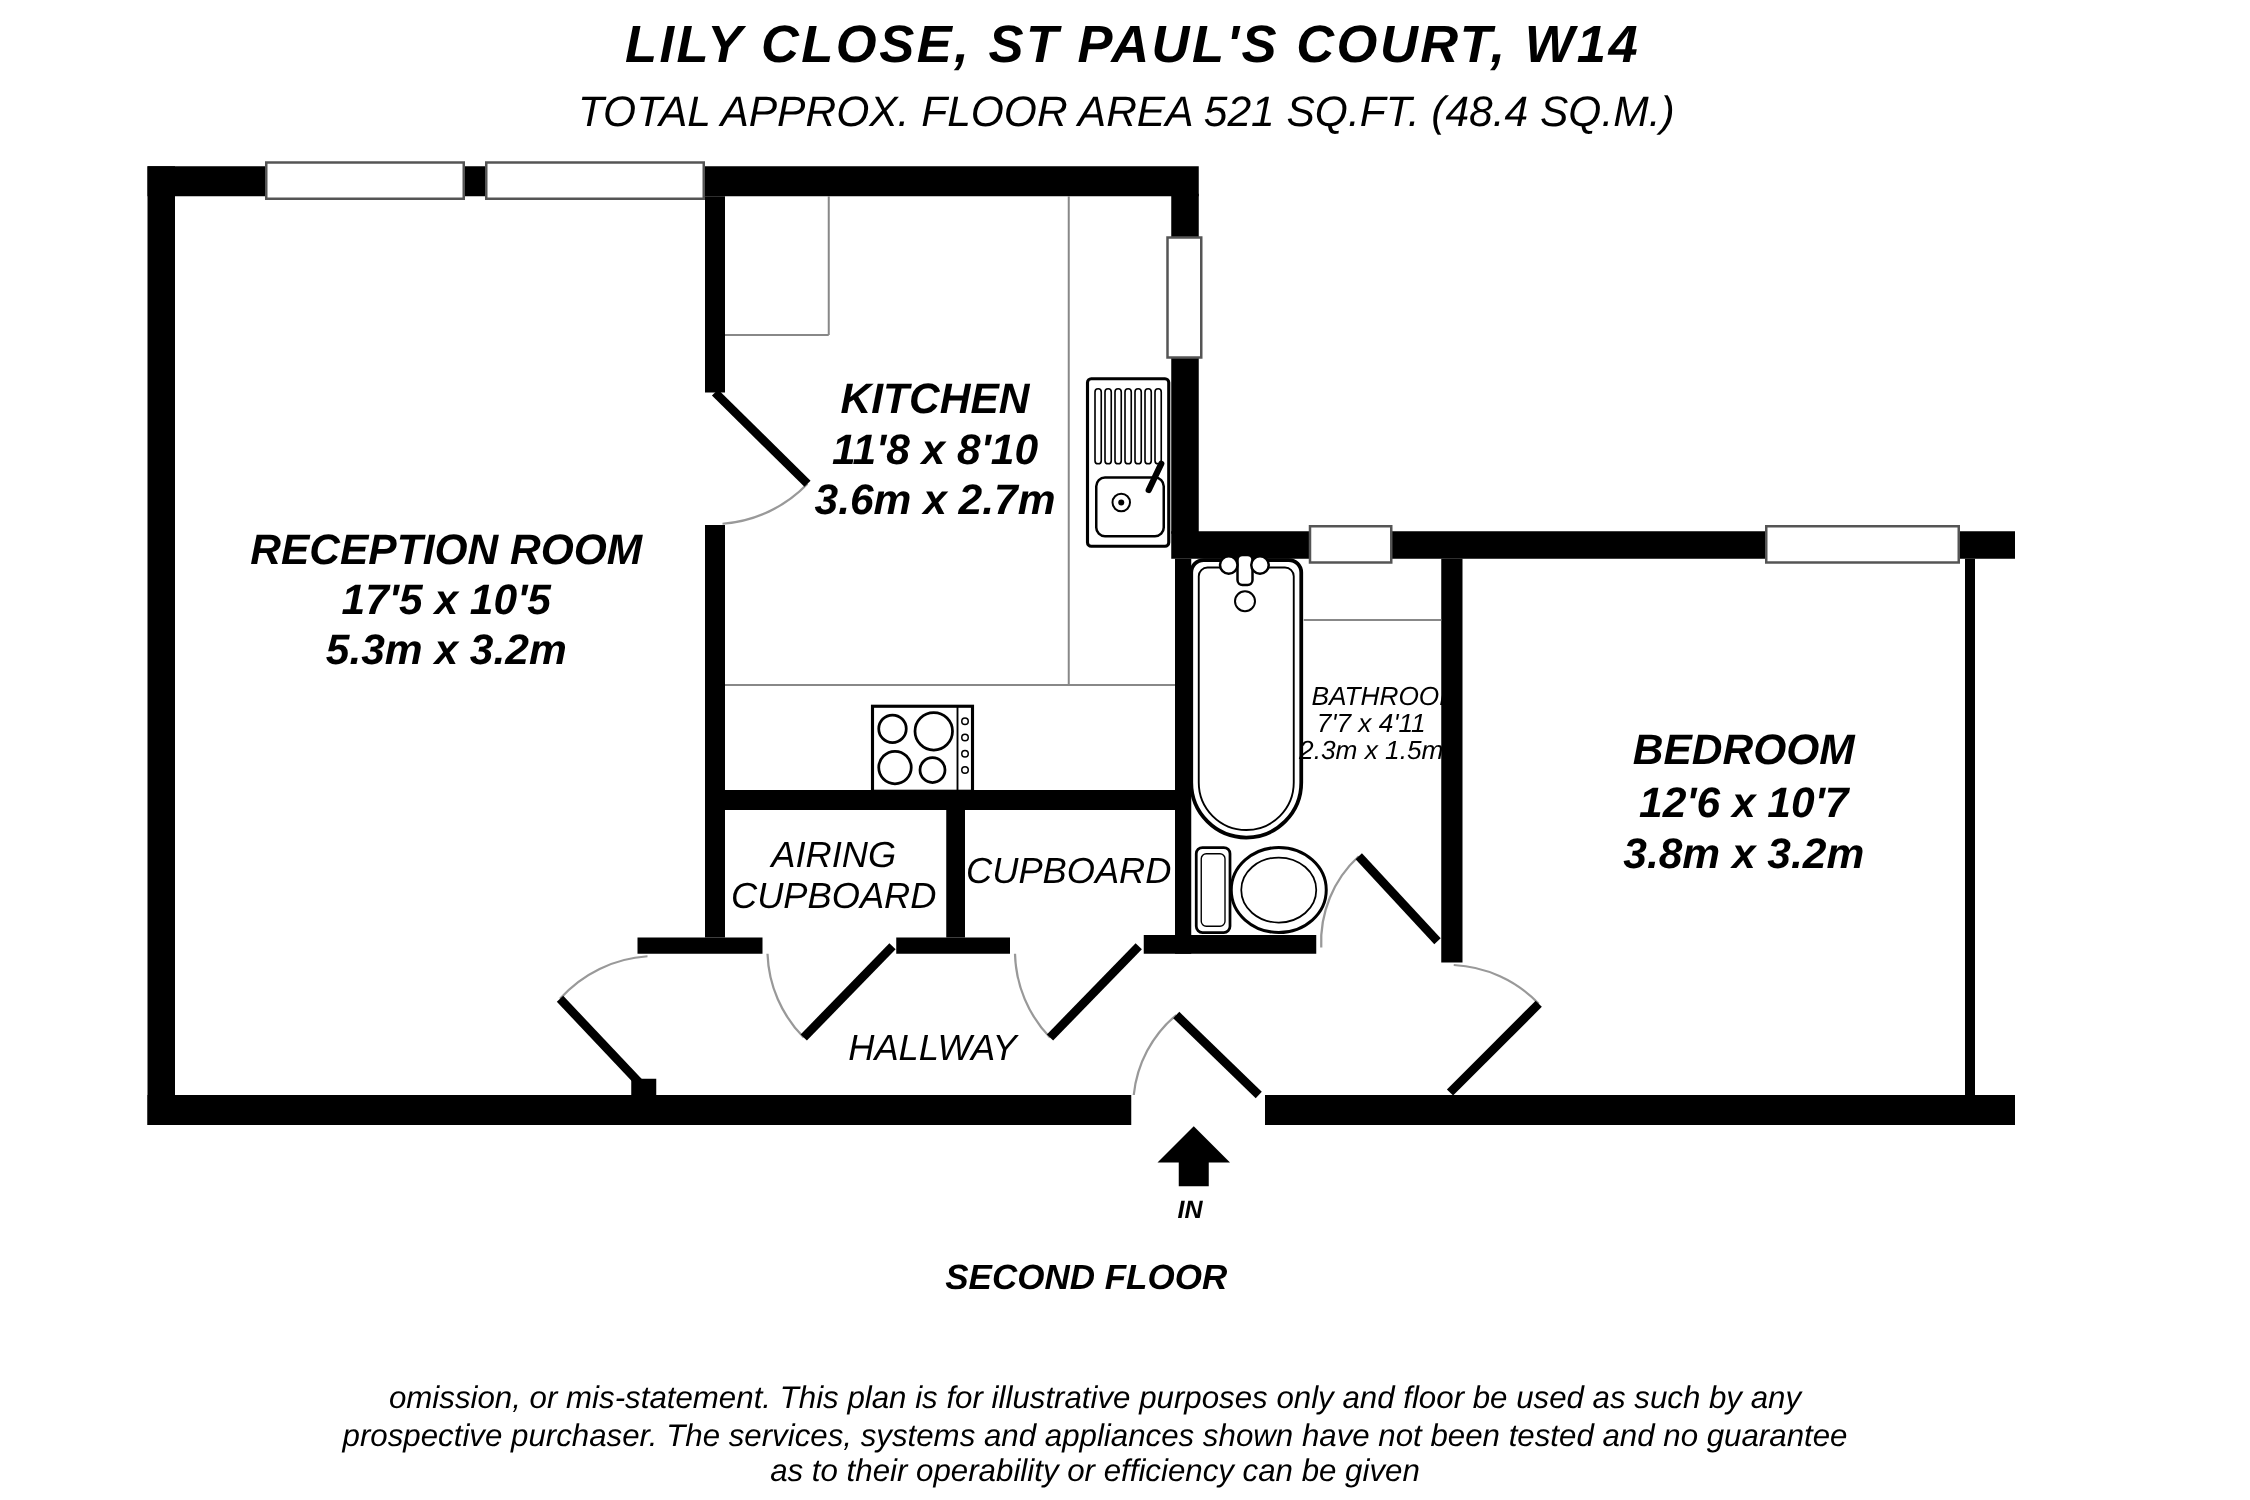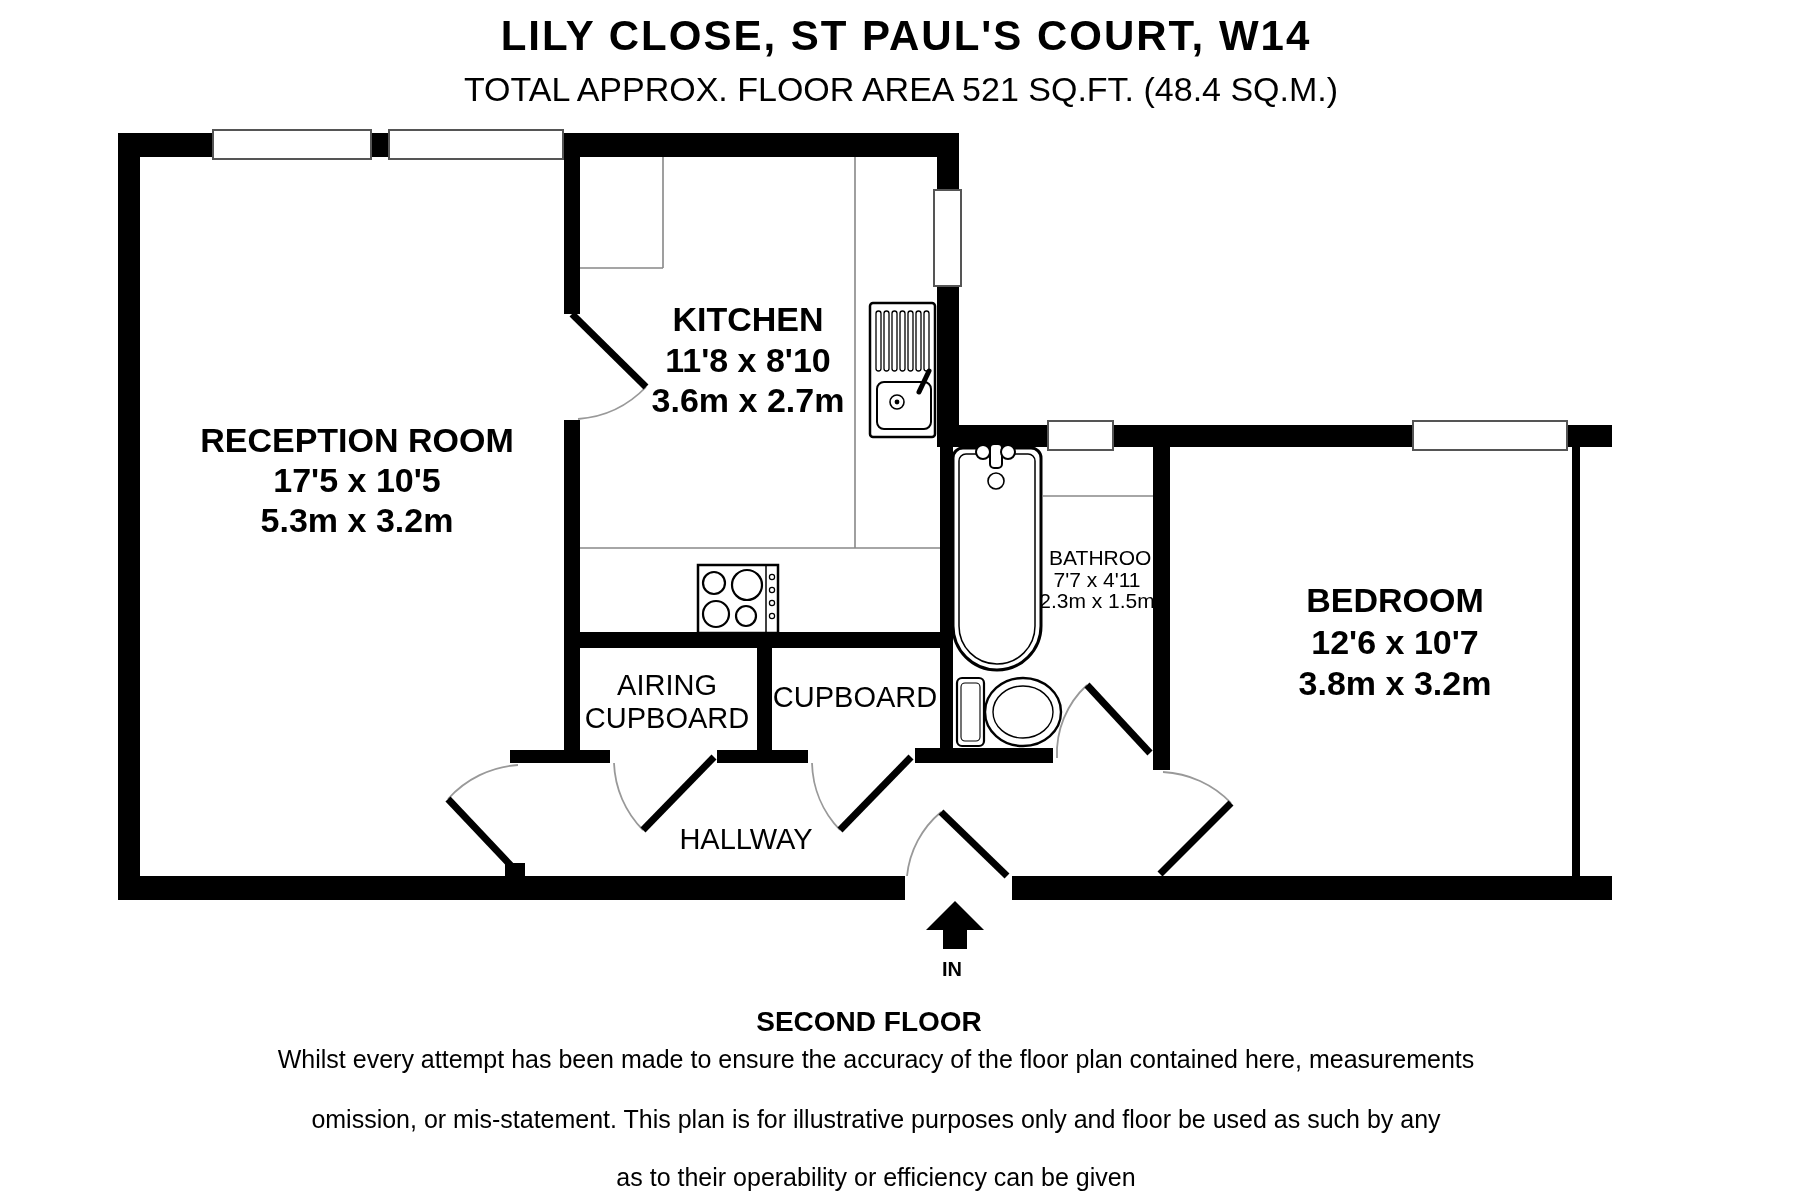--- a/index.html
+++ b/index.html
@@ -1,18 +1,18 @@
 <!DOCTYPE html>
 <html><head>
 <meta charset="utf-8">
 <style>
   html,body { margin:0; padding:0; background:#ffffff; }
   .stage {
     position:relative; width:1612px; height:1200px; background:#ffffff;
-    font-family:"Liberation Sans", sans-serif; color:#000; overflow:hidden;
+    font-family:"Liberation Sans", sans-serif; color:#000; overflow:hidden;font-style:italic;
   }
   .stage svg { position:absolute; left:0; top:0; }
   .lbl { position:absolute; transform:translate(-50%,-50%); white-space:nowrap; color:#000; line-height:1.15; }
   .room-name, .room-dim { font-weight:bold; font-size:34px; }
   .small-room { font-size:21px; font-weight:400; }
   .closet { font-size:29px; font-weight:400; text-align:center; }
   .title { font-size:42px; font-weight:bold; letter-spacing:2px; }
   .subtitle { font-size:34px; font-weight:400; }
   .wardrobes { font-size:28px; font-weight:700; transform:translate(-50%,-50%) rotate(90deg); letter-spacing:1px; }
   .in-lbl { font-size:20px; font-weight:bold; }
@@ -157,17 +157,17 @@
 
   <div class="lbl wardrobes" style="left:1629px; top:647px;">WARDROBES</div>
 
   <div class="lbl closet wrap2" style="left:667px; top:702px;">AIRING CUPBOARD</div>
   <div class="lbl closet" style="left:855px; top:698px;">CUPBOARD</div>
   <div class="lbl closet" style="left:746px; top:840px;">HALLWAY</div>
 
   <div class="lbl in-lbl" style="left:952px; top:969px;">IN</div>
   <div class="lbl floor-lbl" style="left:869px; top:1022px;">SECOND FLOOR</div>
 
-  <div class="lbl disc" style="left:876px; top:1059px;">Whilst every attempt has been made to ensure the accuracy of the floor plan contained here, measurements</div>
   <div class="lbl disc" style="left:876px; top:1119px;">omission, or mis-statement. This plan is for illustrative purposes only and floor be used as such by any</div>
+  <div class="lbl disc" style="left:876px; top:1149px;">prospective purchaser. The services, systems and appliances shown have not been tested and no guarantee</div>
   <div class="lbl disc" style="left:876px; top:1177px;">as to their operability or efficiency can be given</div>
 
 </div>
 
 </body></html>

